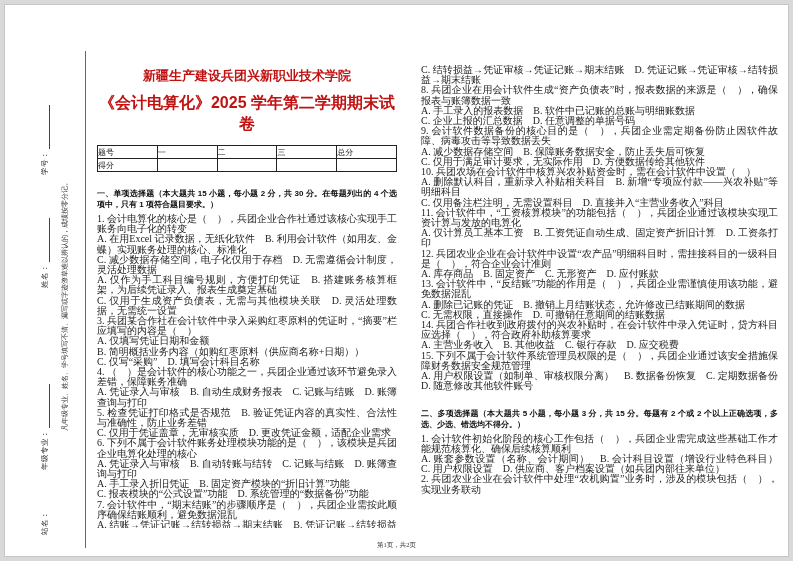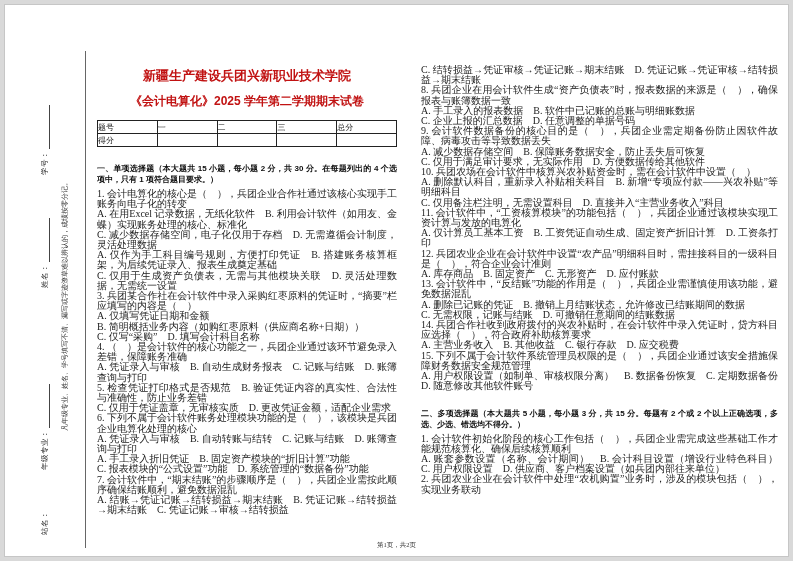--- a/index.html
+++ b/index.html
@@ -39,21 +39,21 @@
   .col.left{width:300px;flex:0 0 300px;}
   .col.right{flex:1;}
   .school{
     font-family:"Liberation Sans","DejaVu Sans",sans-serif;
     font-size:13px;font-weight:bold;text-align:center;
     color:var(--title_red,#c11212);
     margin:2px 0 8px;
   }
   .examtitle{
     font-family:"Liberation Sans","DejaVu Sans",sans-serif;
-    font-size:12px;font-weight:bold;text-align:center;
+    font-size:16px;font-weight:bold;text-align:center;
     color:var(--title_red,#c11212);
     margin:0 0 10px;
   }
   table.score{
     border-collapse:collapse;width:100%;margin:0 0 10px;
     table-layout:fixed;
   }
   table.score td{
     border:1px solid #222;height:12px;
     font-size:8px;color:#111;padding:0;
@@ -154,21 +154,21 @@
           <div class="line">C. 仅用于满足审计要求，无实际作用　D. 方便数据传给其他软件</div>
           <div class="line">10. 兵团农场在会计软件中核算兴农补贴资金时，需在会计软件中设置（　）</div>
           <div class="line">A. 删除默认科目，重新录入补贴相关科目　B. 新增“专项应付款——兴农补贴”等明细科目</div>
           <div class="line">C. 仅用备注栏注明，无需设置科目　D. 直接并入“主营业务收入”科目</div>
           <div class="line">11. 会计软件中，“工资核算模块”的功能包括（　），兵团企业通过该模块实现工资计算与发放的电算化</div>
           <div class="line">A. 仅计算员工基本工资　B. 工资凭证自动生成、固定资产折旧计算　D. 工资条打印</div>
           <div class="line">12. 兵团农业企业在会计软件中设置“农产品”明细科目时，需挂接科目的一级科目是（　），符合企业会计准则</div>
           <div class="line">A. 库存商品　B. 固定资产　C. 无形资产　D. 应付账款</div>
           <div class="line">13. 会计软件中，“反结账”功能的作用是（　），兵团企业需谨慎使用该功能，避免数据混乱</div>
           <div class="line">A. 删除已记账的凭证　B. 撤销上月结账状态，允许修改已结账期间的数据</div>
-          <div class="line">C. 无需权限，记账与结账　D. 可撤销任意期间的结账数据</div>
+          <div class="line">C. 无需权限，直接操作　D. 可撤销任意期间的结账数据</div>
           <div class="line">14. 兵团合作社收到政府拨付的兴农补贴时，在会计软件中录入凭证时，贷方科目应选择（　），符合政府补助核算要求</div>
           <div class="line">A. 主营业务收入　B. 其他收益　C. 银行存款　D. 应交税费</div>
           <div class="line">15. 下列不属于会计软件系统管理员权限的是（　），兵团企业通过该安全措施保障财务数据安全规范管理</div>
           <div class="line">A. 用户权限设置（如制单、审核权限分离）　B. 数据备份恢复　C. 定期数据备份　D. 随意修改其他软件账号</div>
         </div>
       <div class="sec">二、多项选择题（本大题共 5 小题，每小题 3 分，共 15 分。每题有 2 个或 2 个以上正确选项，多选、少选、错选均不得分。）</div>
       <div class="lines">
           <div class="line">1. 会计软件初始化阶段的核心工作包括（　），兵团企业需完成这些基础工作才能规范核算化、确保后续核算顺利</div>
           <div class="line">A. 账套参数设置（名称、会计期间）　B. 会计科目设置（增设行业特色科目）　C. 用户权限设置　D. 供应商、客户档案设置（如兵团内部往来单位）</div>
           <div class="line">2. 兵团农业企业在会计软件中处理“农机购置”业务时，涉及的模块包括（　），实现业务联动</div>

